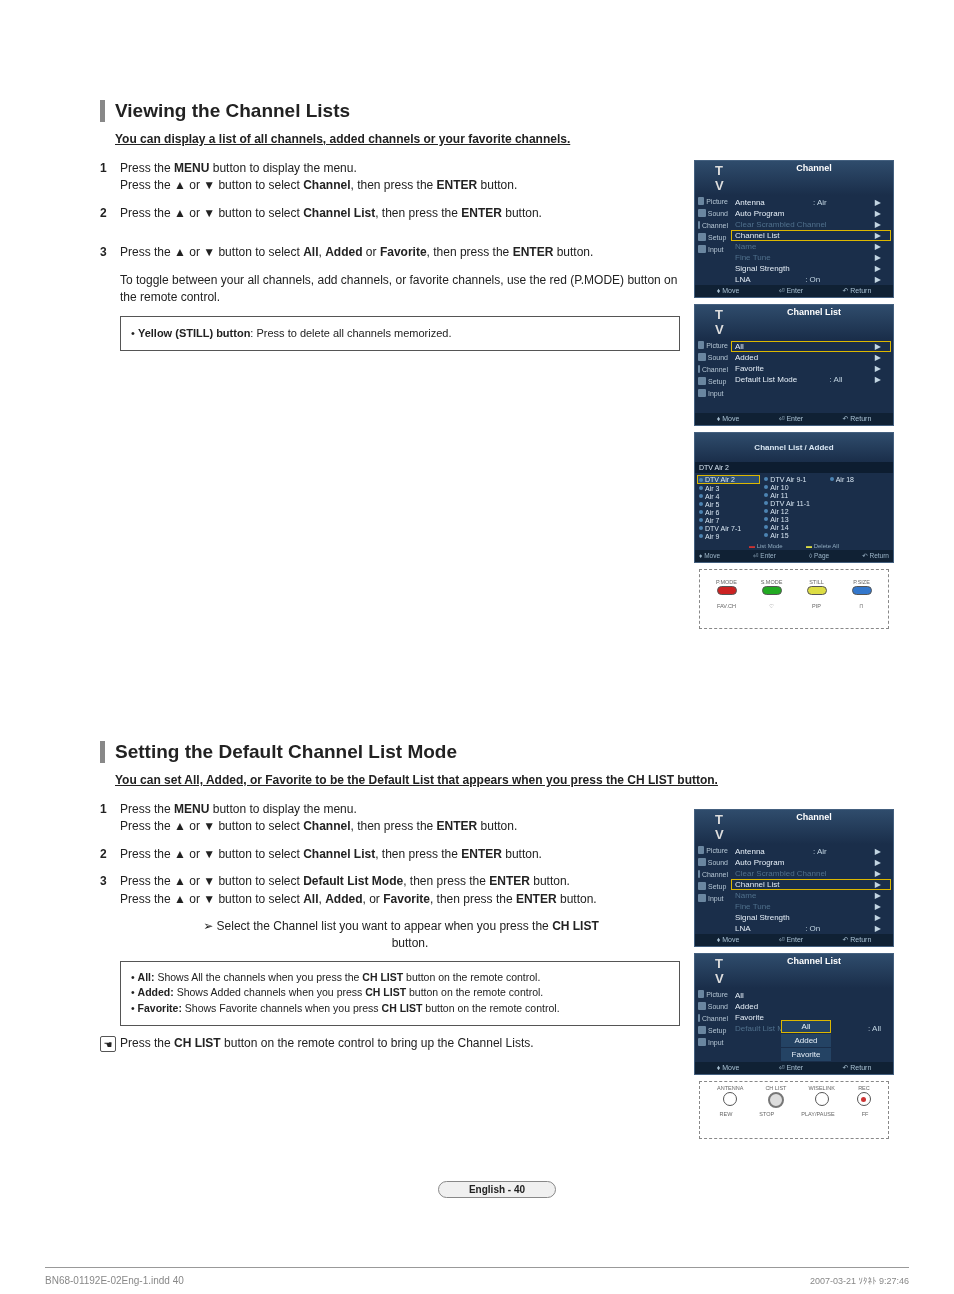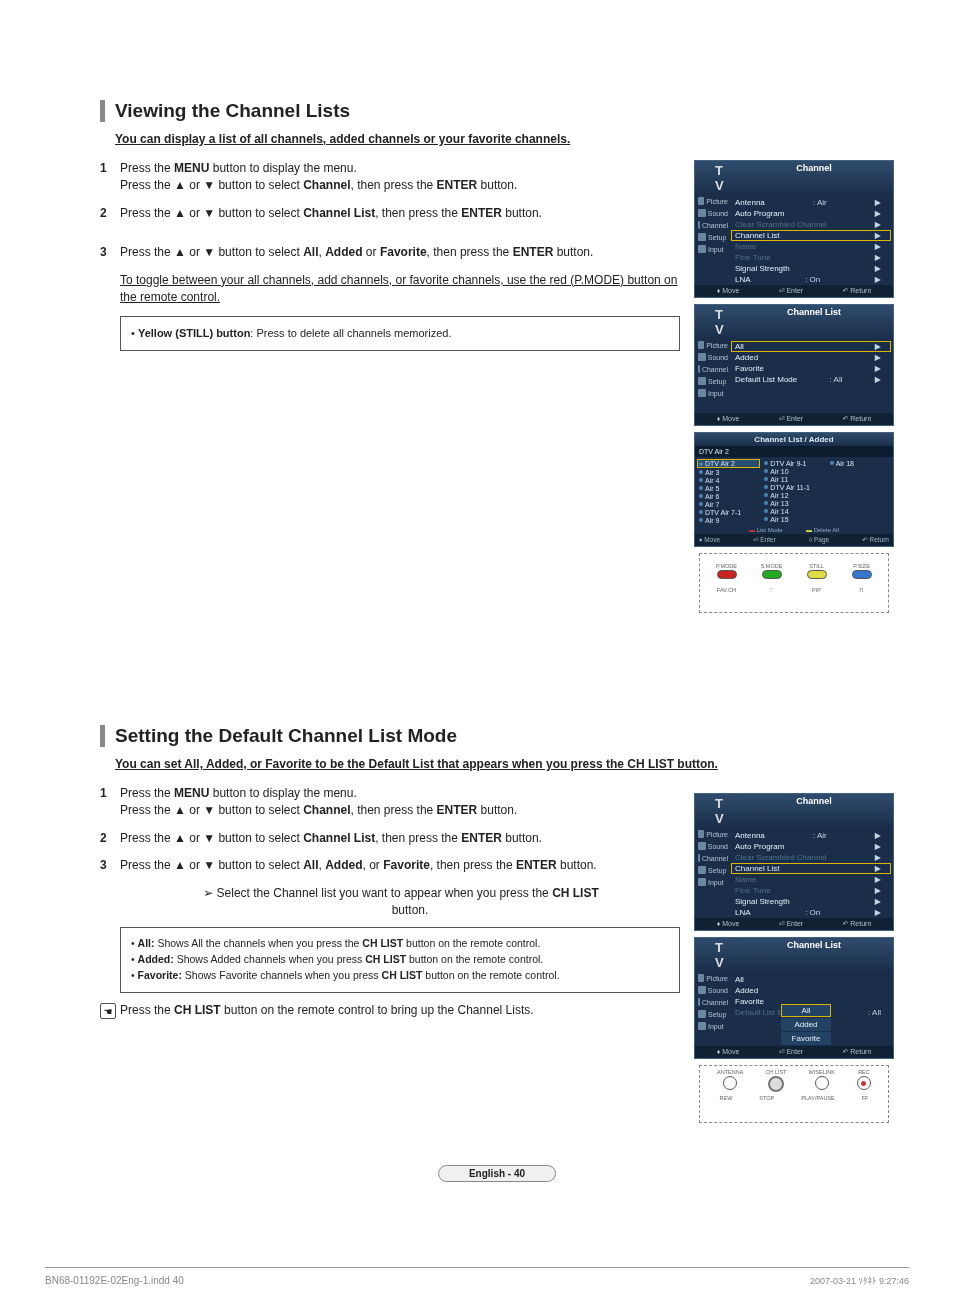--- a/index.html
+++ b/index.html
@@ -24,21 +24,21 @@
   .osd-icon { padding: 2px 3px; display: flex; align-items: center; gap: 2px; }
   .osd-icon .ico { width: 8px; height: 8px; background: #6a86a0; border-radius: 1px; display: inline-block; }
   .osd-list { flex: 1; padding: 2px 2px 0 0; }
   .osd-row { display: flex; justify-content: space-between; padding: 1px 10px 1px 4px; }
   .osd-row .rv { color: #c2d5e2; }
   .osd-row .tri { color: #c2d5e2; }
   .osd-row.dim { color: #50708c; }
   .osd-row.sel { border: 1px solid #dcb700; padding: 0 9px 0 3px; }
   .osd-foot { display: flex; justify-content: space-around; background: #102134; padding: 2px 2px; font-size: 7px; color: #a8c0d2; }
   .grid-panel { background: #1a2e4a; color: #d8e6f2; font-size: 7px; width: 200px; border: 1px solid #44607f; margin-bottom: 6px; }
-  .grid-title { text-align: center; font-weight: bold; padding: 2px; background: linear-gradient(#2f4c6c,#1a2e4a); font-size: 8px; }
+  .grid-title { text-align: center; font-weight: bold; padding: 10px; background: linear-gradient(#2f4c6c,#1a2e4a); font-size: 8px; }
   .grid-sub { background: #0d1d30; padding: 2px 4px; font-size: 7px; }
   .grid-body { display: flex; padding: 2px; gap: 2px; }
   .grid-col { flex: 1; }
   .grid-item { padding: 0.5px 2px; display: flex; align-items: center; gap: 2px; }
   .dot { width: 4px; height: 4px; border-radius: 50%; background: #4c84b3; display: inline-block; flex-shrink: 0; }
   .grid-item.sel { background: #2a4d73; border: 1px solid #dcb700; padding: 0 1px; }
   .grid-list-mode { text-align: center; font-size: 6px; color: #8ea9be; padding: 1px; }
   .grid-foot { display: flex; justify-content: space-between; padding: 2px 4px; background: #102134; font-size: 6.5px; color: #9db6c9; }
   .remote-box { border: 1px dashed #888; width: 190px; height: 60px; margin: 2px auto; position: relative; background: #fff; }
   .remote-btns { display: flex; justify-content: space-around; align-items: center; height: 55%; padding: 2px 4px 0; }
@@ -89,21 +89,21 @@
         <div class="step">
           <div class="step-num">2</div>
           <div class="step-body">
             <span>Press the ▲ or ▼ button to select </span><b>Channel List</b><span>, then press the </span><b>ENTER</b><span> button.</span>
           </div>
         </div>
         <div class="step" style="margin-top:22px;">
           <div class="step-num">3</div>
           <div class="step-body">
             <div><span>Press the ▲ or ▼ button to select </span><b>All</b><span>, </span><b>Added</b><span> or </span><b>Favorite</b><span>, then press the </span><b>ENTER</b><span> button.</span></div>
-            <div style="margin-top:10px;text-decoration:underline;">To toggle between your all channels, add channels, or favorite channels, use the red (P.MODE) button on the remote control.</div>
+            <div style="margin-top:10px;">To toggle between your all channels, add channels, or favorite channels, use the red (P.MODE) button on the remote control.</div>
           </div>
         </div>
         <div class="info-box">
           <div><span>• </span><b>Yellow (STILL) button</b><span>: Press to delete all channels memorized.</span></div>
         </div>
       </div>
       <div class="right-col">
 
         <div class="osd">
           <div class="osd-header">
@@ -380,20 +380,21 @@
             <div><span>Press the ▲ or ▼ button to select </span><b>Channel</b><span>, then press the </span><b>ENTER</b><span> button.</span></div>
           </div>
         </div>
         <div class="step">
           <div class="step-num">2</div>
           <div class="step-body"><span>Press the ▲ or ▼ button to select </span><b>Channel List</b><span>, then press the </span><b>ENTER</b><span> button.</span></div>
         </div>
         <div class="step">
           <div class="step-num">3</div>
           <div class="step-body">
+            <div><span>Press the ▲ or ▼ button to select </span><b>Default List Mode</b><span>, then press the </span><b>ENTER</b><span> button.</span></div>
             <div><span>Press the ▲ or ▼ button to select </span><b>All</b><span>, </span><b>Added</b><span>, or </span><b>Favorite</b><span>, then press the </span><b>ENTER</b><span> button.</span></div>
           </div>
         </div>
         <div class="arrow-row">
           <span>➢ </span><span>Select the Channel list you want to appear when you press the </span><b>CH LIST</b><span class="note-sub" style="display:block;"> button.</span>
         </div>
         <div class="info-box" style="margin-left:20px; font-size:10.5px;">
           <div><span>• </span><b>All:</b><span> Shows All the channels when you press the </span><b>CH LIST</b><span> button on the remote control.</span></div>
           <div><span>• </span><b>Added:</b><span> Shows Added channels when you press </span><b>CH LIST</b><span> button on the remote control.</span></div>
           <div><span>• </span><b>Favorite:</b><span> Shows Favorite channels when you press </span><b>CH LIST</b><span> button on the remote control.</span></div>

